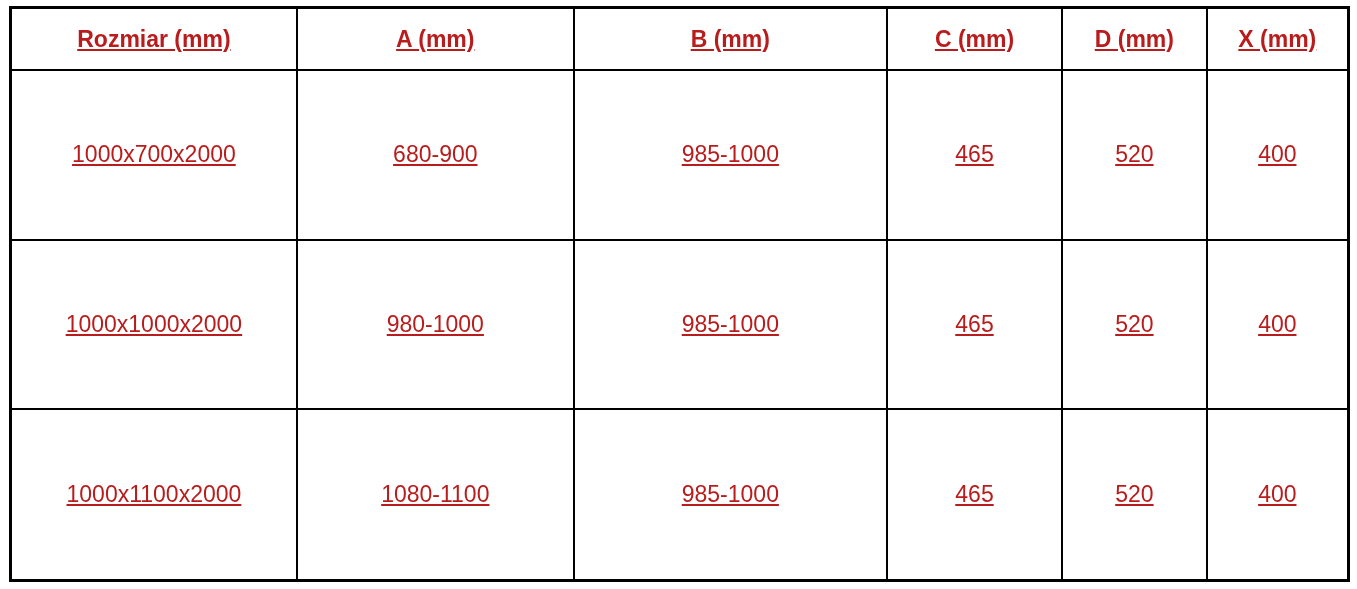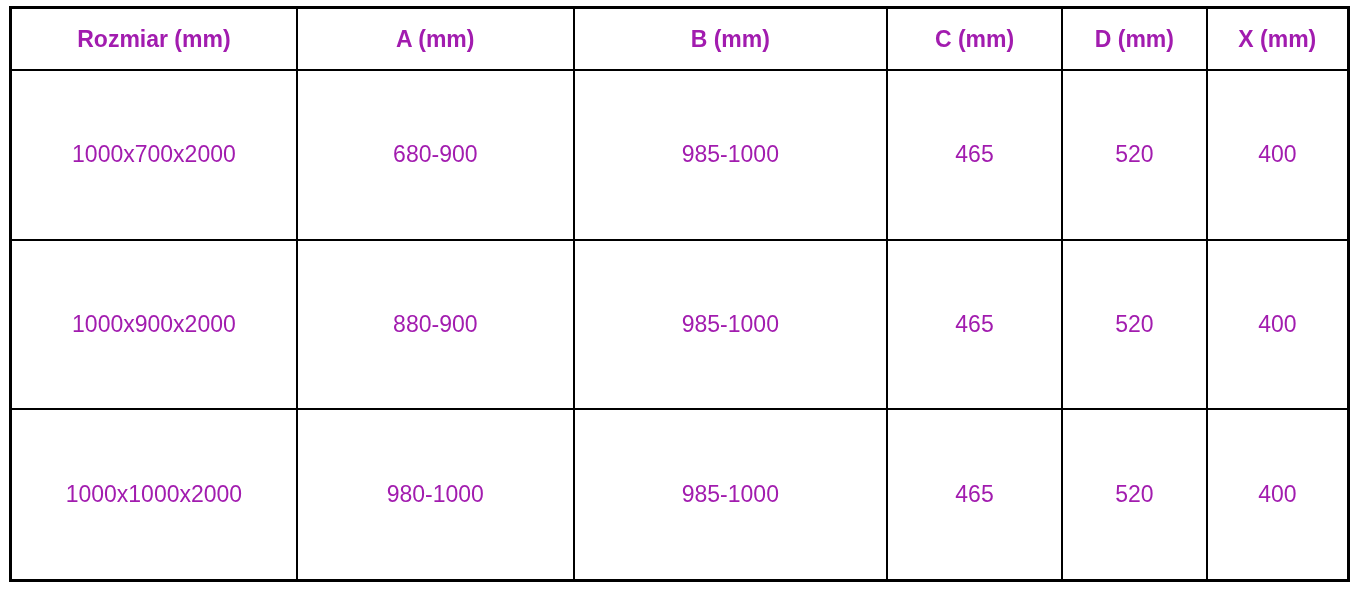--- a/index.html
+++ b/index.html
@@ -17,21 +17,22 @@
   }
   table.spec-table {
     position: absolute;
     left: 9px;
     top: 6px;
     width: 1341px;
     height: 576px;
     border-collapse: collapse;
     table-layout: fixed;
     background: #ffffff;
-    color: #a21caf;
+    color: #b91c1c;
+    text-decoration: underline;
   }
   table.spec-table th,
   table.spec-table td {
     border: 2px solid #000000;
     text-align: center;
     vertical-align: middle;
     padding: 0;
     overflow: hidden;
     white-space: nowrap;
   }
@@ -82,30 +83,30 @@
     <tbody>
         <tr>
           <td>1000x700x2000</td>
           <td>680-900</td>
           <td>985-1000</td>
           <td>465</td>
           <td>520</td>
           <td>400</td>
         </tr>
         <tr>
-          <td>1000x900x2000</td>
-          <td>880-900</td>
+          <td>1000x1000x2000</td>
+          <td>980-1000</td>
           <td>985-1000</td>
           <td>465</td>
           <td>520</td>
           <td>400</td>
         </tr>
         <tr>
-          <td>1000x1000x2000</td>
-          <td>980-1000</td>
+          <td>1000x1100x2000</td>
+          <td>1080-1100</td>
           <td>985-1000</td>
           <td>465</td>
           <td>520</td>
           <td>400</td>
         </tr>
       </tbody>
   </table>
 </div>
 
 </body></html>

